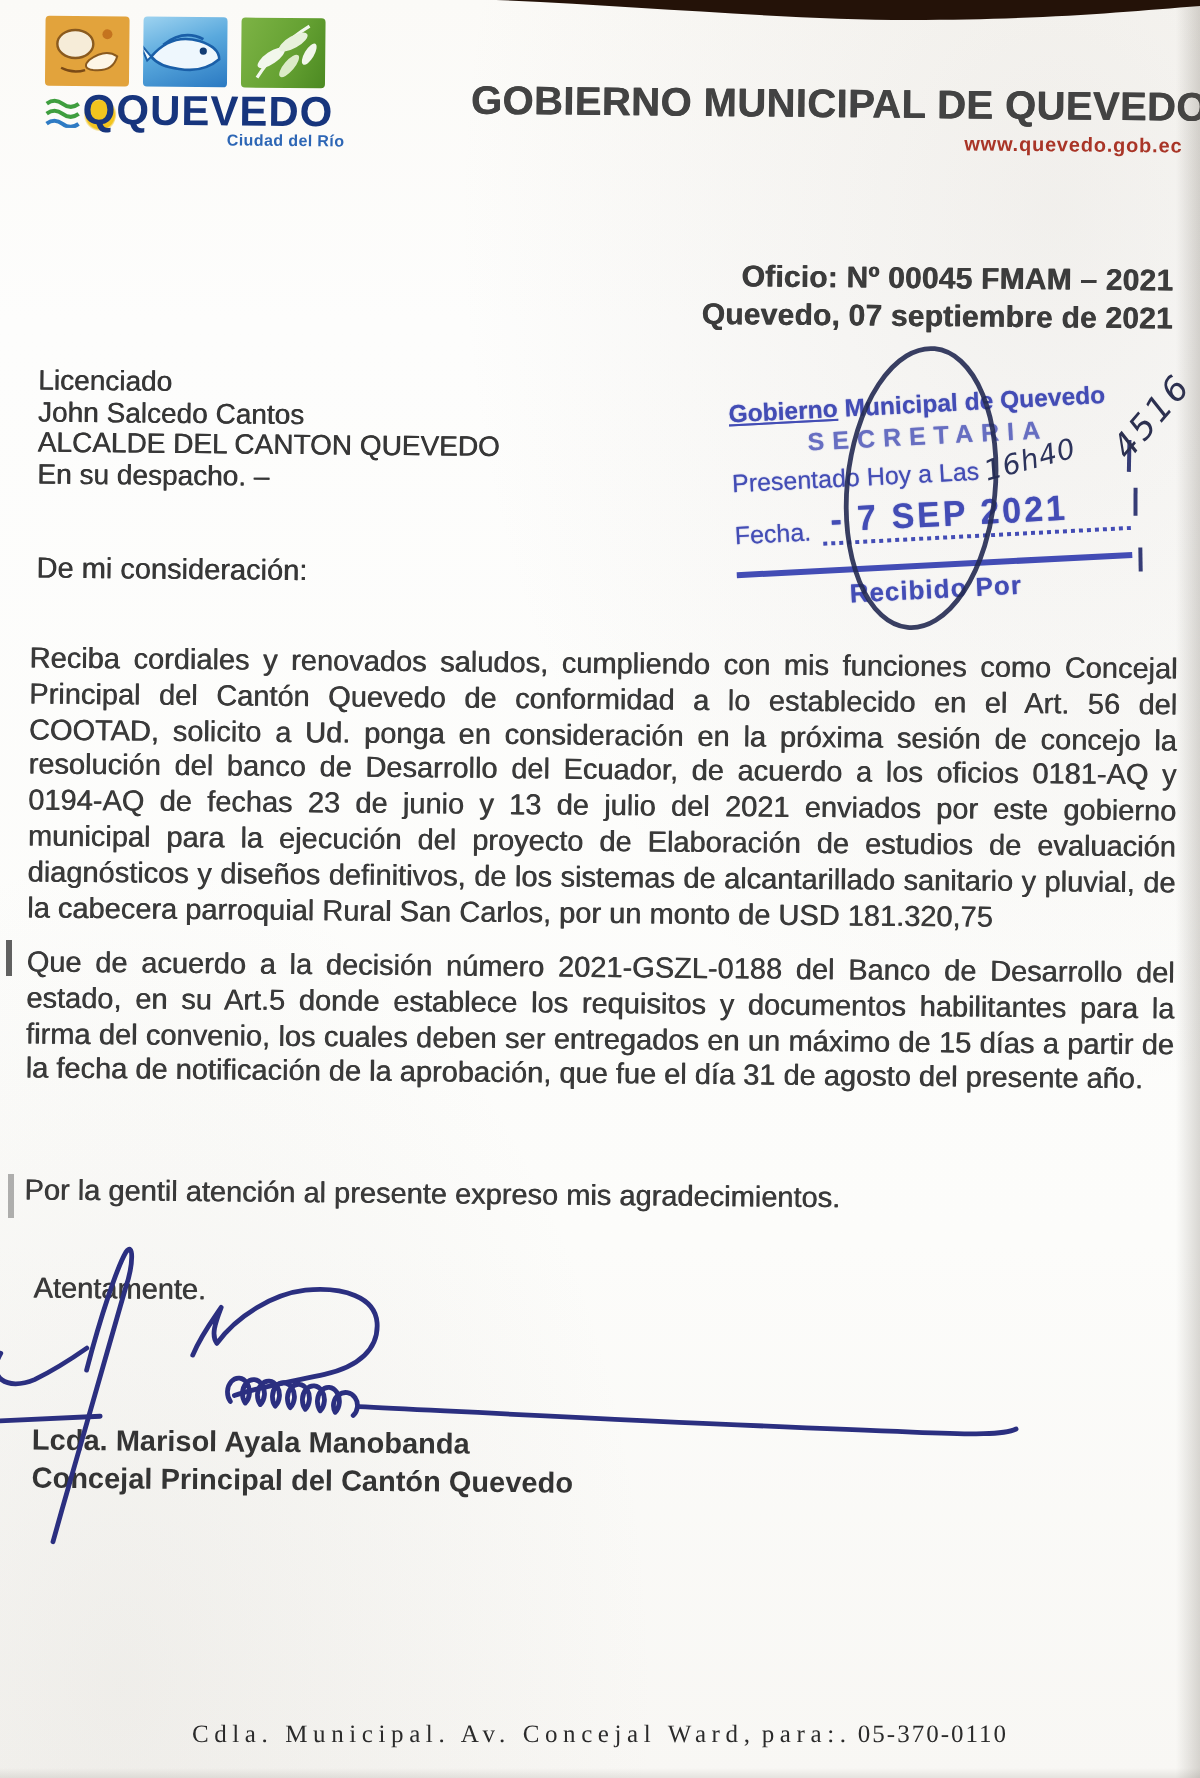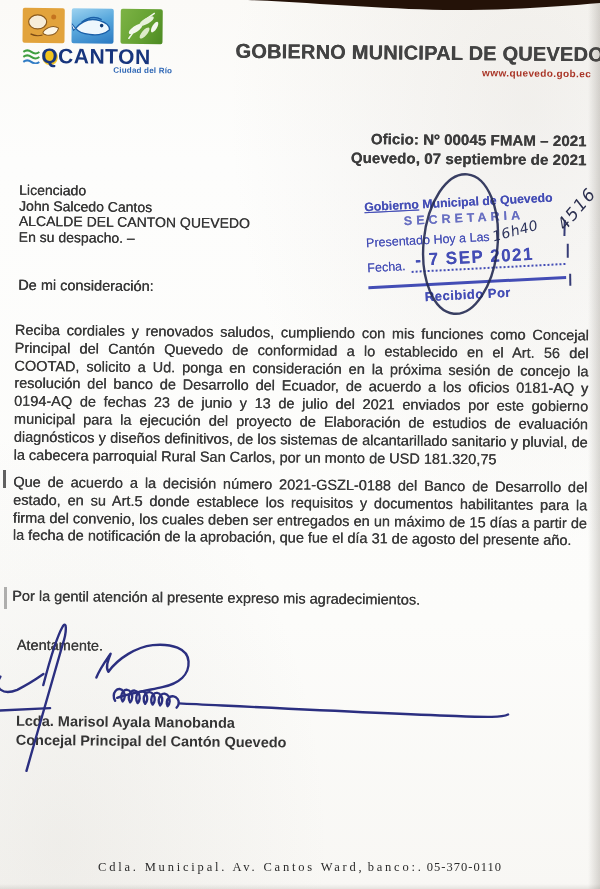--- a/index.html
+++ b/index.html
@@ -127,21 +127,21 @@
             <ellipse cx="34" cy="18" rx="6" ry="2.4" fill="#f2f7ec" transform="rotate(-60 34 18)"></ellipse>
           </svg>
         </div>
       </div>
       <div class="wordmark">
         <svg class="waves" width="18" height="16">
           <path d="M1,4 q4,-3 8,0 q4,3 8,0" stroke="#3f9e3f" stroke-width="2" fill="none"></path>
           <path d="M1,9 q4,-3 8,0 q4,3 8,0" stroke="#3f9e3f" stroke-width="2" fill="none"></path>
           <path d="M1,14 q4,-3 8,0 q4,3 8,0" stroke="#2f7bc4" stroke-width="2" fill="none"></path>
         </svg>
-        <span class="brand"><span class="qfirst">Q</span><span>CANTON</span></span>
+        <span class="brand"><span class="qfirst">Q</span><span>QUEVEDO</span></span>
       </div>
       <div class="tagline">Ciudad del Río</div>
     </div>
 
     <div class="title-block">
       <div class="doc-title">GOBIERNO MUNICIPAL DE QUEVEDO</div>
       <div class="website">www.quevedo.gob.ec</div>
     </div>
 
     <div class="oficio soft">
@@ -197,22 +197,22 @@
     </svg>
 
     <div class="sig-name">
       <div>Lcda. Marisol Ayala Manobanda</div>
       <div>Concejal Principal del Cantón Quevedo</div>
     </div>
 
   </div>
 
   <div class="footer">
-    <span class="addr">Cdla. Municipal. Av. Cantos Ward,</span>
-    <span class="addr">banco:.</span>
+    <span class="addr">Cdla. Municipal. Av. Concejal Ward,</span>
+    <span class="addr">para:.</span>
     <span class="phone">05-370-0110</span>
   </div>
 
   <svg class="edge-arc" width="600" height="16">
     <path d="M248,0 C320,3 395,10 455,10 C520,10 562,6 600,3 L600,0 Z" fill="#241208"></path>
   </svg>
   <div class="edge-r"></div>
   <div class="edge-b"></div>
   <div class="mark1"></div>
   <div class="mark2"></div>

